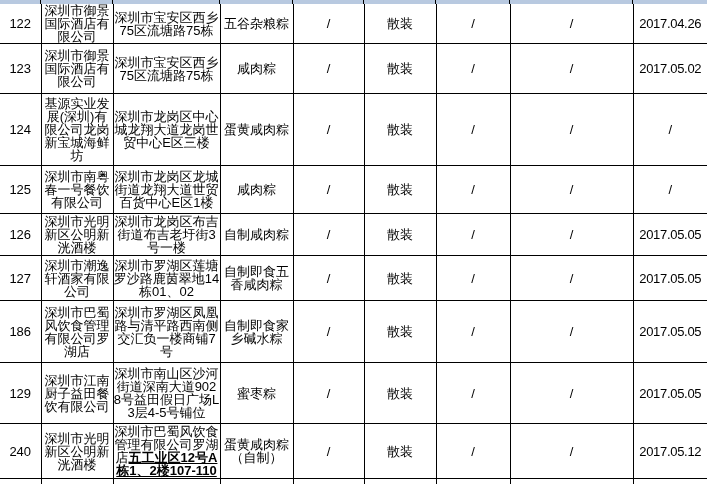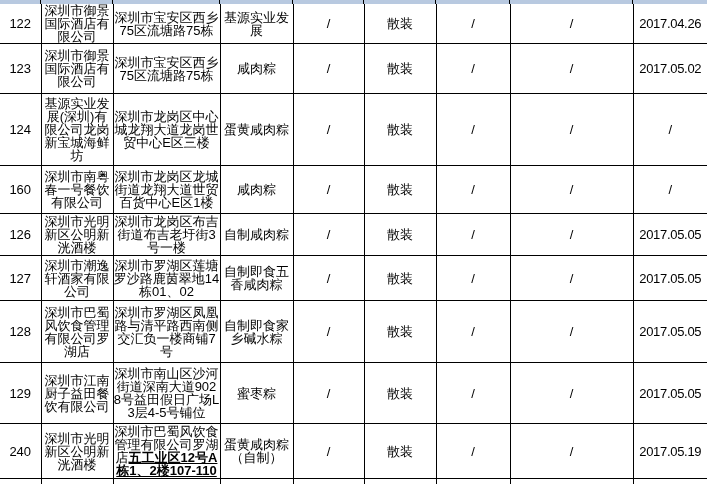--- a/index.html
+++ b/index.html
@@ -42,21 +42,21 @@
         <col style="width:72px">
         <col style="width:74px">
         <col style="width:123px">
         <col style="width:74px">
     </colgroup>
     <tbody>
       <tr style="height:39px">
         <td>122</td>
         <td>深圳市御景国际酒店有限公司</td>
         <td>深圳市宝安区西乡75区流塘路75栋</td>
-        <td>基源实业发展</td>
+        <td>五谷杂粮粽</td>
         <td>/</td>
         <td>散装</td>
         <td>/</td>
         <td>/</td>
         <td class="date-cell">2017.04.26</td>
       </tr>
       <tr style="height:50px">
         <td>123</td>
         <td>深圳市御景国际酒店有限公司</td>
         <td>深圳市宝安区西乡75区流塘路75栋</td>
@@ -72,21 +72,21 @@
         <td>基源实业发展(深圳)有限公司龙岗新宝城海鲜坊</td>
         <td>深圳市龙岗区中心城龙翔大道龙岗世贸中心E区三楼</td>
         <td>蛋黄咸肉粽</td>
         <td>/</td>
         <td>散装</td>
         <td>/</td>
         <td>/</td>
         <td class="date-cell">/</td>
       </tr>
       <tr style="height:48px">
-        <td>160</td>
+        <td>125</td>
         <td>深圳市南粤春一号餐饮有限公司</td>
         <td>深圳市龙岗区龙城街道龙翔大道世贸百货中心E区1楼</td>
         <td>咸肉粽</td>
         <td>/</td>
         <td>散装</td>
         <td>/</td>
         <td>/</td>
         <td class="date-cell">/</td>
       </tr>
       <tr style="height:42px">
@@ -105,21 +105,21 @@
         <td>深圳市潮逸轩酒家有限公司</td>
         <td>深圳市罗湖区莲塘罗沙路鹿茵翠地14栋01、02</td>
         <td>自制即食五香咸肉粽</td>
         <td>/</td>
         <td>散装</td>
         <td>/</td>
         <td>/</td>
         <td class="date-cell">2017.05.05</td>
       </tr>
       <tr style="height:62px">
-        <td>128</td>
+        <td>186</td>
         <td>深圳市巴蜀风饮食管理有限公司罗湖店</td>
         <td>深圳市罗湖区凤凰路与清平路西南侧交汇负一楼商铺7号</td>
         <td>自制即食家乡碱水粽</td>
         <td>/</td>
         <td>散装</td>
         <td>/</td>
         <td>/</td>
         <td class="date-cell">2017.05.05</td>
       </tr>
       <tr style="height:61px">
@@ -135,21 +135,21 @@
       </tr>
       <tr style="height:55px">
         <td>240</td>
         <td>深圳市光明新区公明新洸酒楼</td>
         <td><span>深圳市巴蜀风饮食管理有限公司罗湖店</span><span class="u">五工业区12号A栋1、2楼107-110</span></td>
         <td>蛋黄咸肉粽（自制）</td>
         <td>/</td>
         <td>散装</td>
         <td>/</td>
         <td>/</td>
-        <td class="date-cell">2017.05.19</td>
+        <td class="date-cell">2017.05.12</td>
       </tr>
       <tr class="partial" style="height:6px">
         <td></td>
         <td></td>
         <td></td>
         <td></td>
         <td></td>
         <td></td>
         <td></td>
         <td></td>

